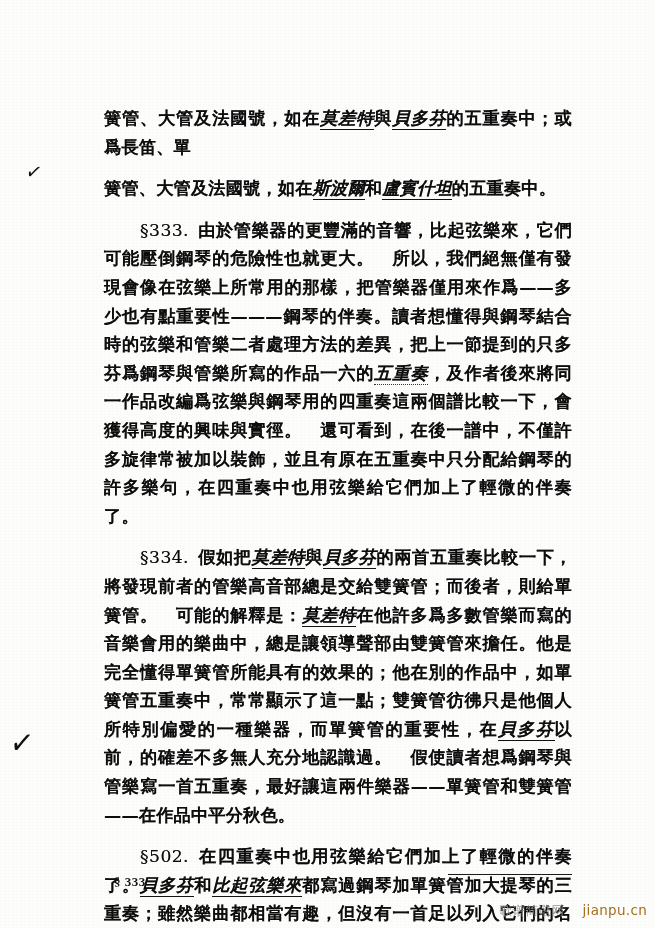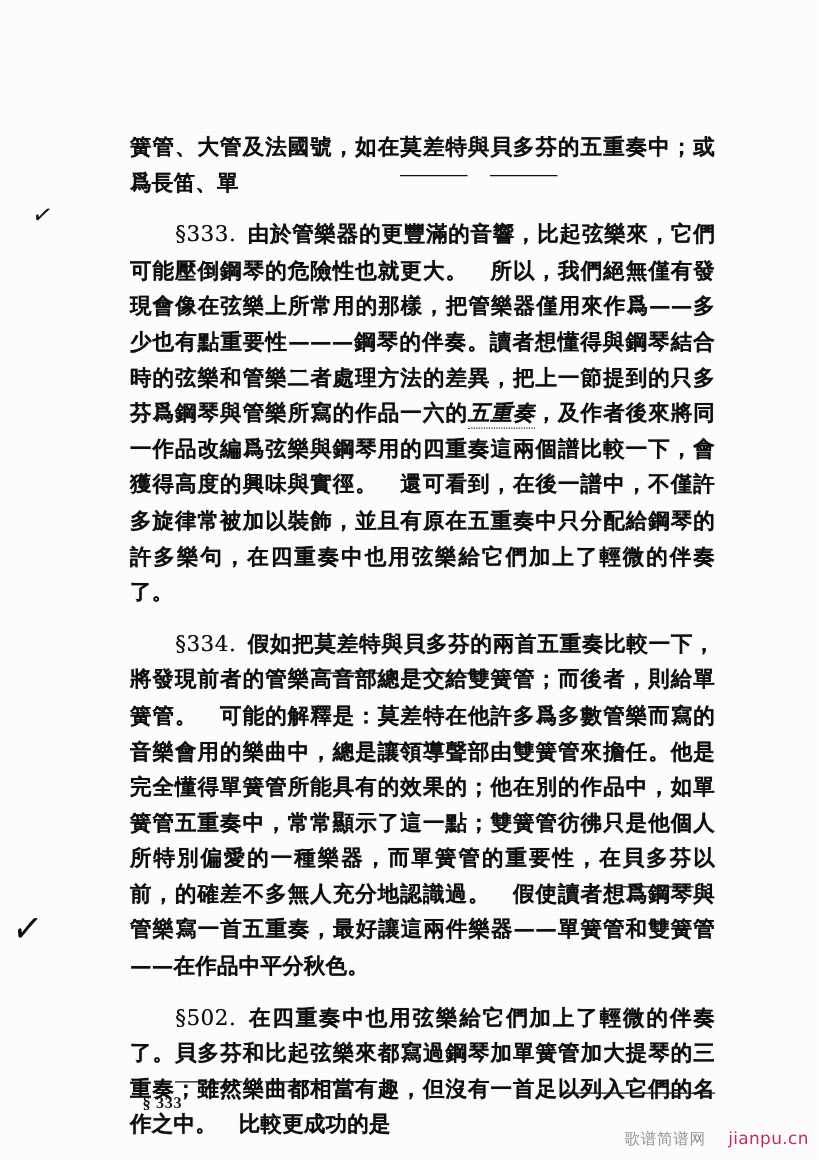--- a/index.html
+++ b/index.html
@@ -56,21 +56,22 @@
   }
 
   .sect {
     font-family: "DejaVu Serif", "Liberation Serif", serif;
     font-weight: 400;
     letter-spacing: .4px;
   }
 
   .uline {
     border-bottom: 1.4px solid #111;
-    padding-bottom: 12px;
+    padding-bottom: 1px;
+    font-style: italic;
   }
   .wline {
     border-bottom: 1.4px dotted #333;
     padding-bottom: 1px;
     font-style: italic;
   }
 
   
   #footer {
     position: absolute;
@@ -143,36 +144,37 @@
   }
   #watermark .wm-cn {
     font-family: "DejaVu Sans", "Liberation Sans", sans-serif;
     font-size: 12.5px;
     color: #8d8d8d;
     letter-spacing: .5px;
   }
   #watermark .wm-en {
     font-family: "DejaVu Sans", "Liberation Sans", sans-serif;
     font-size: 13.5px;
-    color: #be185d;
+    color: #a16207;
     letter-spacing: .3px;
   }
 </style>
 </head>
 <body>
 
 <div id="page">
 
   <div id="paper-grain"></div>
 
   <div class="margin-mark" id="mark-top">✓</div>
   <div class="margin-mark" id="mark-bottom">✓</div>
 
   <div id="text-column">
       <p class="para" id="p-continued-1"><span>簧管、大管及法國號，如在</span><span class="uline">莫差特</span><span>與</span><span class="uline">貝多芬</span><span>的五重奏中；或爲長笛、單</span></p>
+      <p class="para" id="p-continued-2"><span>簧管、大管及法國號，如在</span><span class="uline">斯波爾</span><span>和</span><span class="uline">盧賓什坦</span><span>的五重奏中。</span></p>
       <p class="para indent" id="p-333"><span class="sect">§333.</span> <span>由於管樂器的更豐滿的音響，比起弦樂來，它們可能壓倒鋼琴的危險性也就更大。　所以，我們絕無僅有發現會像在弦樂上所常用的那樣，把管樂器僅用來作爲——多少也有點重要性———鋼琴的伴奏。讀者想懂得與鋼琴結合時的弦樂和管樂二者處理方法的差異，把上一節提到的只多芬爲鋼琴與管樂所寫的作品一六的</span><span class="wline">五重奏</span><span>，及作者後來將同一作品改編爲弦樂與鋼琴用的四重奏這兩個譜比較一下，會獲得高度的興味與實徑。　還可看到，在後一譜中，不僅許多旋律常被加以裝飾，並且有原在五重奏中只分配給鋼琴的許多樂句，在四重奏中也用弦樂給它們加上了輕微的伴奏了。</span></p>
       <p class="para indent" id="p-334"><span class="sect">§334.</span> <span>假如把</span><span class="uline">莫差特</span><span>與</span><span class="uline">貝多芬</span><span>的兩首五重奏比較一下，將發現前者的管樂高音部總是交給雙簧管；而後者，則給單簧管。　可能的解釋是：</span><span class="uline">莫差特</span><span>在他許多爲多數管樂而寫的音樂會用的樂曲中，總是讓領導聲部由雙簧管來擔任。他是完全懂得單簧管所能具有的效果的；他在別的作品中，如單簧管五重奏中，常常顯示了這一點；雙簧管彷彿只是他個人所特別偏愛的一種樂器，而單簧管的重要性，在</span><span class="uline">貝多芬</span><span>以前，的確差不多無人充分地認識過。　假使讀者想爲鋼琴與管樂寫一首五重奏，最好讓這兩件樂器——單簧管和雙簧管——在作品中平分秋色。</span></p>
       <p class="para indent" id="p-335"><span class="sect">§502.</span> <span>在四重奏中也用弦樂給它們加上了輕微的伴奏了。</span><span class="uline">貝多芬</span><span>和</span><span class="uline">比起弦樂來</span><span>都寫過鋼琴加單簧管加大提琴的三重奏；雖然樂曲都相當有趣，但沒有一首足以列入它們的名作之中。　比較更成功的是</span></p>
     </div>
 
   <div id="footer">
     <div class="rule"></div>
     <div class="sectref">§ 333</div>
   </div>
 

